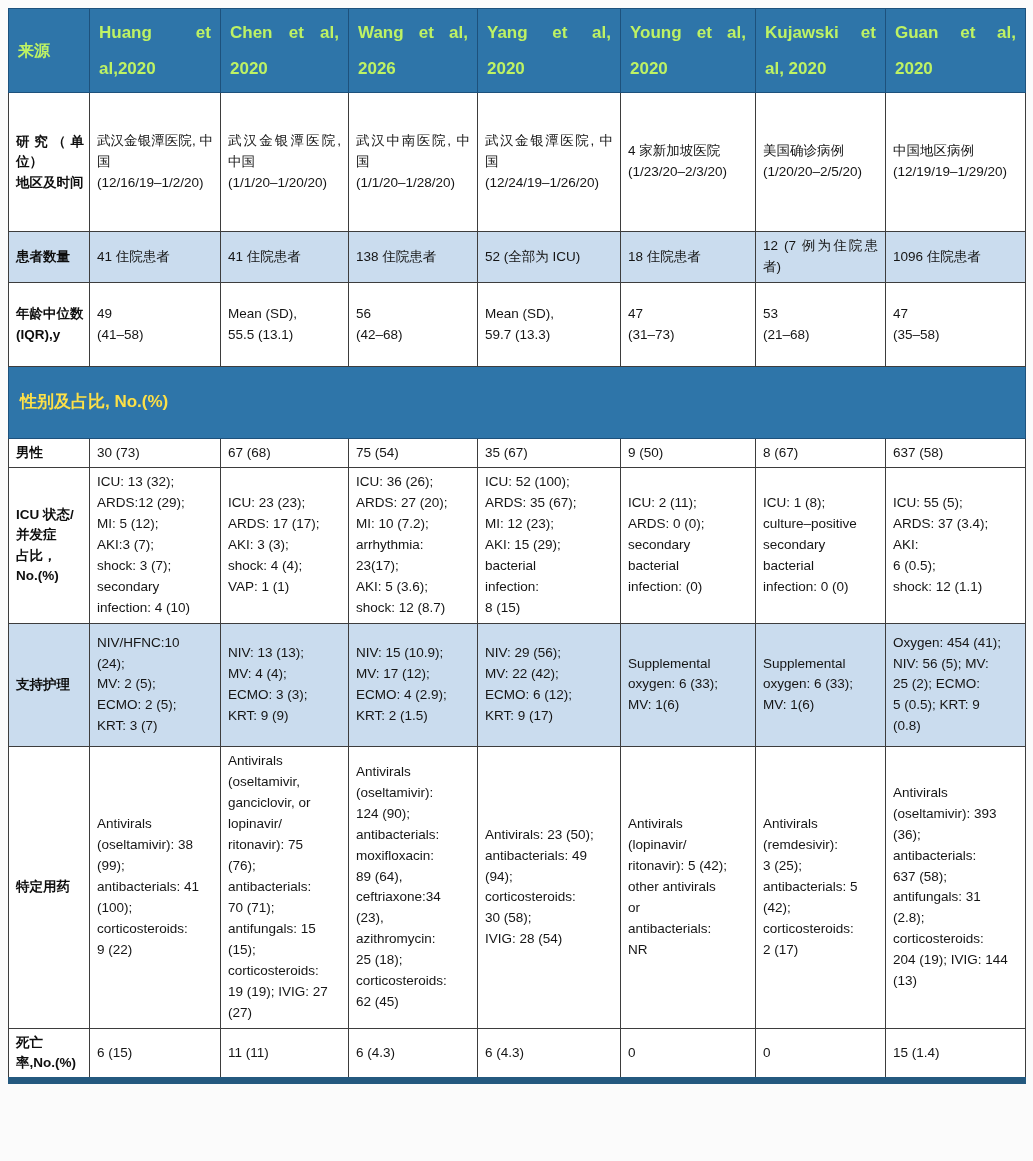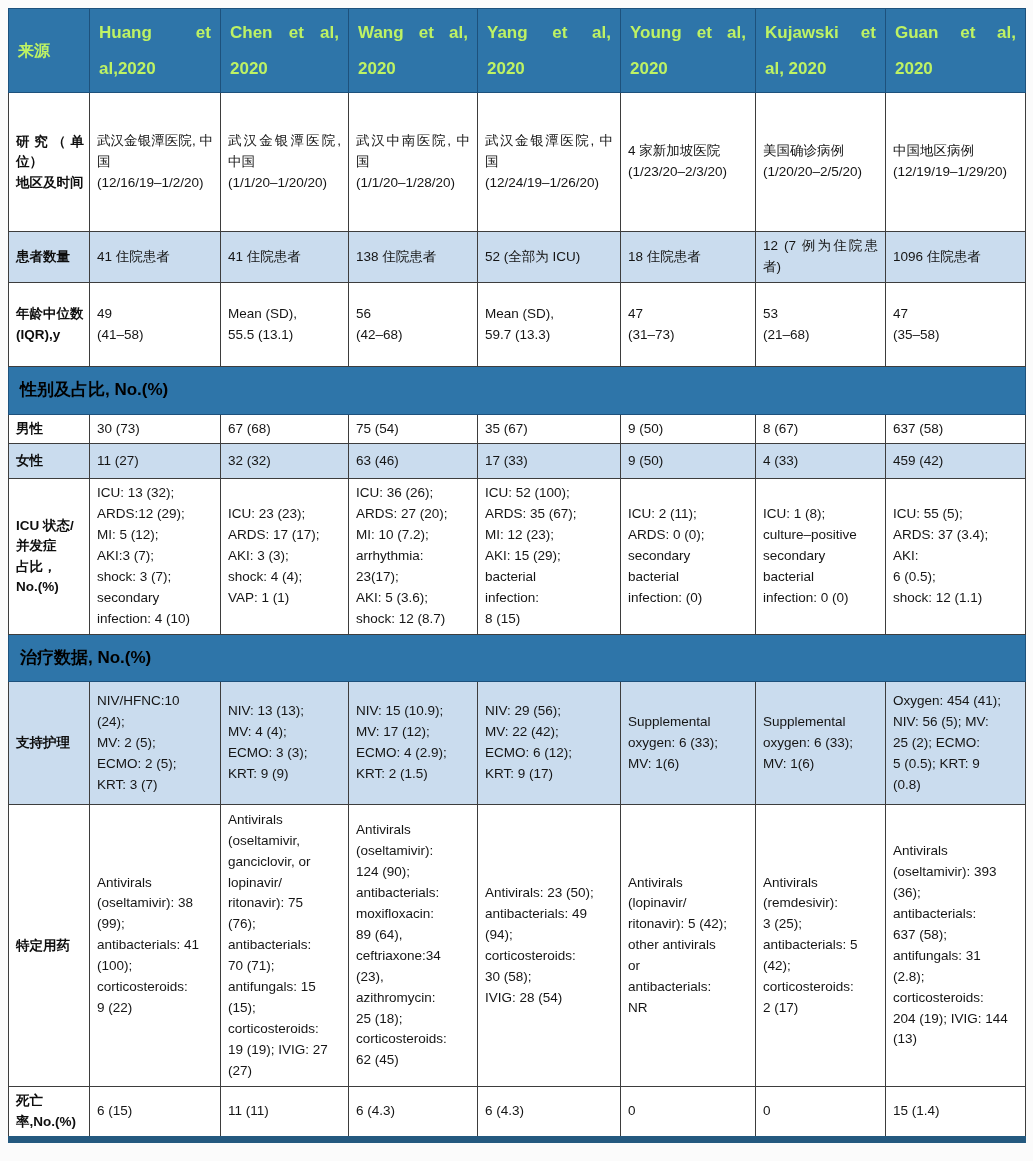--- a/index.html
+++ b/index.html
@@ -43,25 +43,25 @@
     margin-left:24px;
   }
   td {
     font-size:13.5px;
     line-height:1.55;
   }
   tr.white { background:#ffffff; }
   tr.light { background:#cadcee; }
   tr.section td {
     background:#2e75a9;
-    color:#000000;
+    color:#fde047;
     font-weight:bold;
     font-size:17px;
     text-align:left;
-    padding:10px 11px;
+    padding:22px 11px;
     border-color:#1d517c;
     white-space:normal;
   }
 </style>
 </head>
 <body>
 
 <div class="page">
   <table class="cmp">
     <colgroup>
@@ -72,21 +72,21 @@
       <col style="width:143px">
         <col style="width:135px">
         <col style="width:130px">
         <col style="width:140px">
     </colgroup>
     <thead>
       <tr style="height:83px">
         <th class="corner">来源</th>
         <th>Huang et al,2020</th>
         <th>Chen et al, 2020</th>
-        <th>Wang et al, 2020</th>
+        <th>Wang et al, 2026</th>
         <th>Yang et al, 2020</th>
         <th>Young et al, 2020</th>
         <th>Kujawski et al, 2020</th>
         <th>Guan et al, 2020</th>
       </tr>
     </thead>
     <tbody>
       <tr class="white" style="height:139px">
         <th>研究（单位）
 地区及时间</th>
@@ -138,30 +138,20 @@
       </tr>
       <tr class="white" style="height:18px">
         <th>男性</th>
         <td>30 (73)</td>
         <td>67 (68)</td>
         <td>75 (54)</td>
         <td>35 (67)</td>
         <td>9 (50)</td>
         <td>8 (67)</td>
         <td>637 (58)</td>
-      </tr>
-      <tr class="light" style="height:35px">
-        <th>女性</th>
-        <td>11 (27)</td>
-        <td>32 (32)</td>
-        <td>63 (46)</td>
-        <td>17 (33)</td>
-        <td>9 (50)</td>
-        <td>4 (33)</td>
-        <td>459 (42)</td>
       </tr>
       <tr class="white" style="height:146px">
         <th>ICU 状态/
 并发症
 占比，
 No.(%)</th>
         <td>ICU: 13 (32);
 ARDS:12 (29);
 MI: 5 (12);
 AKI:3 (7);
@@ -196,23 +186,20 @@
 culture–positive
 secondary
 bacterial
 infection: 0 (0)</td>
         <td>ICU: 55 (5);
 ARDS: 37 (3.4);
 AKI:
 6 (0.5);
 shock: 12 (1.1)</td>
       </tr>
-      <tr class="section" style="height:34px">
-        <td colspan="8">治疗数据, No.(%)</td>
-      </tr>
       <tr class="light" style="height:123px">
         <th>支持护理</th>
         <td>NIV/HFNC:10
 (24);
 MV: 2 (5);
 ECMO: 2 (5);
 KRT: 3 (7)</td>
         <td>NIV: 13 (13);
 MV: 4 (4);
 ECMO: 3 (3);

